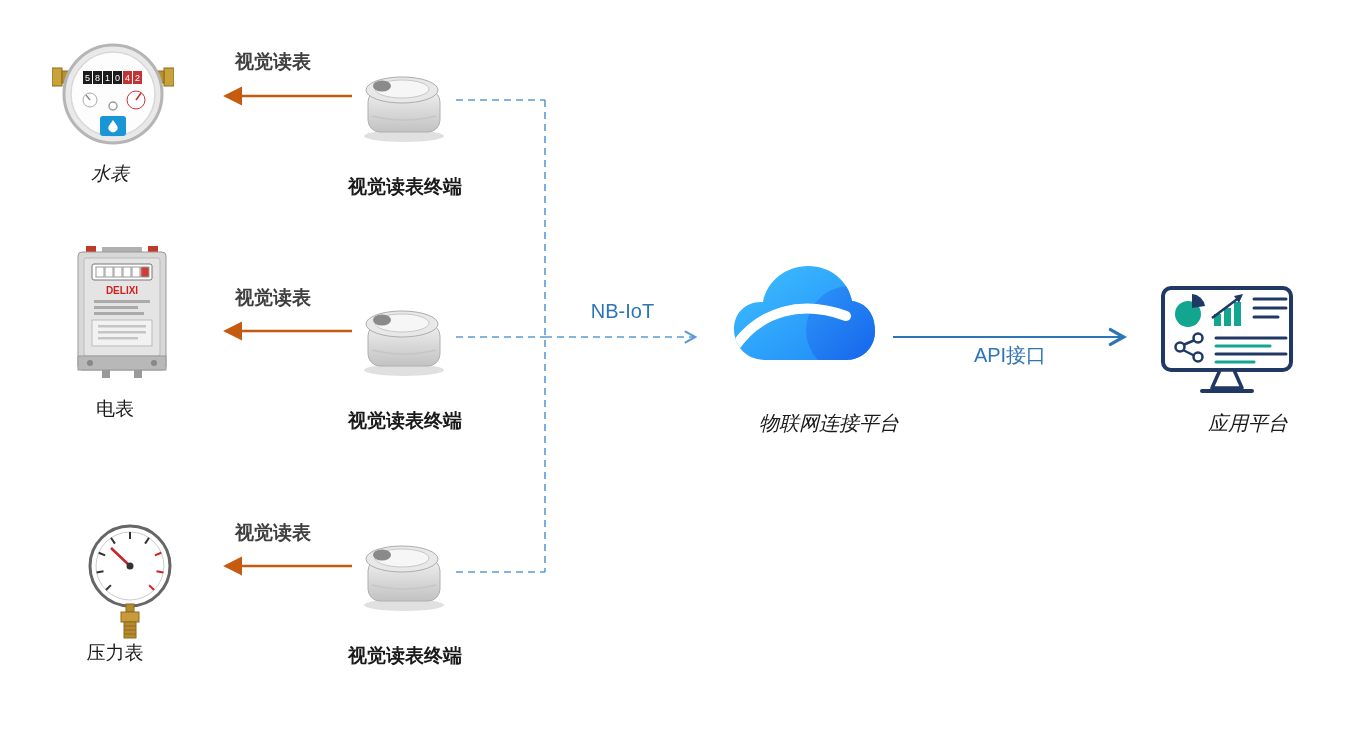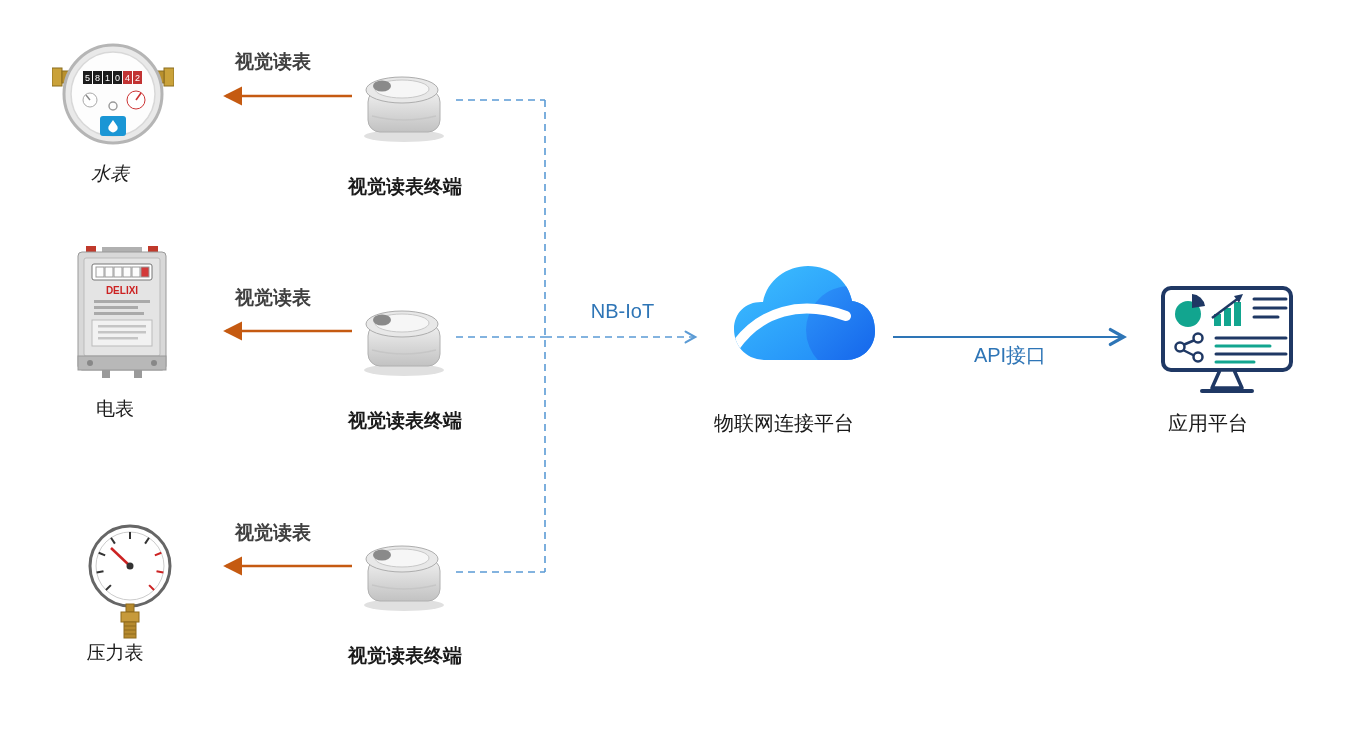--- a/index.html
+++ b/index.html
@@ -3,21 +3,21 @@
 <meta charset="utf-8">
 <style>
   html,body{margin:0;padding:0;background:#ffffff;}
   body{font-family:"Liberation Sans","DejaVu Sans",sans-serif;}
   #canvas{position:relative;width:1360px;height:753px;background:#ffffff;overflow:hidden;}
   .abs{position:absolute;}
   .label{position:absolute;text-align:center;color:#1a1a1a;font-size:19px;line-height:1.2;}
   .label-bold{font-weight:bold;}
   .label-read{position:absolute;text-align:center;font-weight:bold;font-size:19px;color:#404040;}
   .label-net{position:absolute;text-align:center;font-weight:normal;font-size:20px;color:#2E75B6;}
-  .label-big{position:absolute;text-align:left;font-size:20px;color:#1a1a1a;}
+  .label-big{position:absolute;text-align:right;font-size:20px;color:#1a1a1a;font-style:italic;}
   svg{display:block;}
   #connector-layer{position:absolute;left:0;top:0;pointer-events:none;}
 </style>
 </head>
 <body>
 
 <div id="canvas">
 
   <svg id="connector-layer" width="1360" height="753" viewBox="0 0 1360 753">
     <defs>

